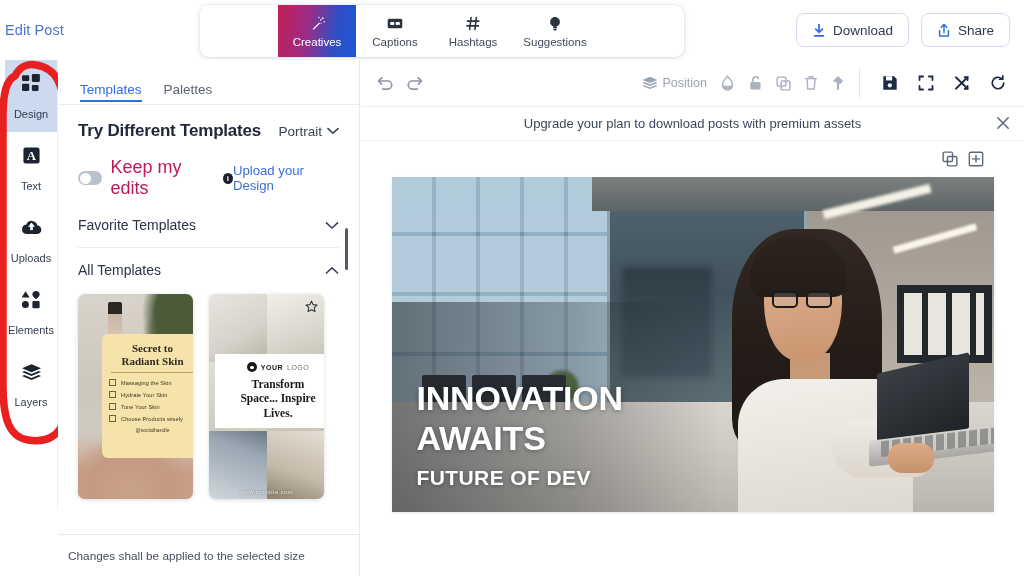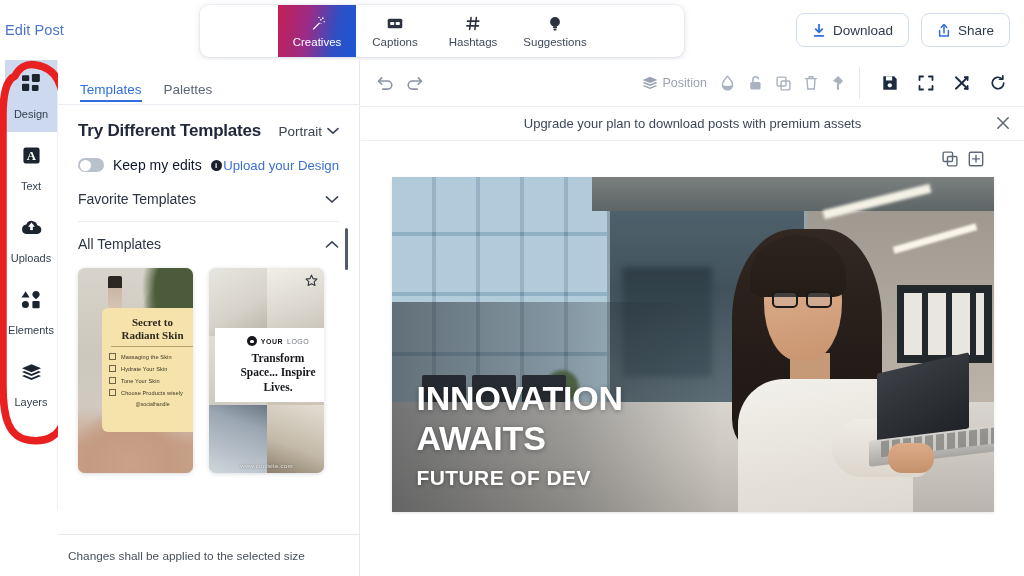--- a/index.html
+++ b/index.html
@@ -72,21 +72,21 @@
   .ptab.active { color: #2f6de0; border-bottom: 2.5px solid #2f6de0; }
   .panel-divider { height:1px; background:#e9ecf1; margin-top: 2px;}
   .panel-body { padding: 0 20px; }
   .row-title { display: flex; align-items: center; justify-content: space-between; margin-top: 16px; }
   .row-title h2 { font-size: 17px; font-weight: 700; color: #20283a; letter-spacing: -.2px; }
   .orient { display: flex; align-items: center; gap: 5px; font-size: 13.5px; color: #3a4455; cursor:pointer; }
   .row-toggle { display: flex; align-items: center; justify-content: space-between; margin-top: 16px; }
   .toggle-left { display: flex; align-items: center; gap: 9px; }
   .switch { width: 26px; height: 14px; border-radius: 8px; background: #b9c1cd; position: relative; cursor:pointer;}
   .switch::after { content:""; position:absolute; left:1.5px; top:1.5px; width:11px;height:11px;border-radius:50%;background:#fff;}
-  .kme { font-size: 14px; color: #0f172a; }
+  .kme { font-size: 18px; color: #be185d; }
   .info-dot { width: 11px; height: 11px; border-radius: 50%; background: #1a1f2b; color:#fff;
               font-size: 8px; display:flex; align-items:center; justify-content:center; font-weight:700;}
   .link { font-size: 13.2px; color: #3d6fd2; cursor: pointer; }
   .accordion {
     display:flex; align-items:center; justify-content:space-between;
     margin-top: 18px; padding-bottom: 14px; font-size: 14px; color: #2b3444;
     border-bottom: 1px solid #e9ecf1; cursor:pointer;
   }
   .accordion.last { border-bottom: none; margin-top: 14px; padding-bottom: 8px; }
   .thumbs { display: flex; gap: 16px; margin-top: 8px; }

